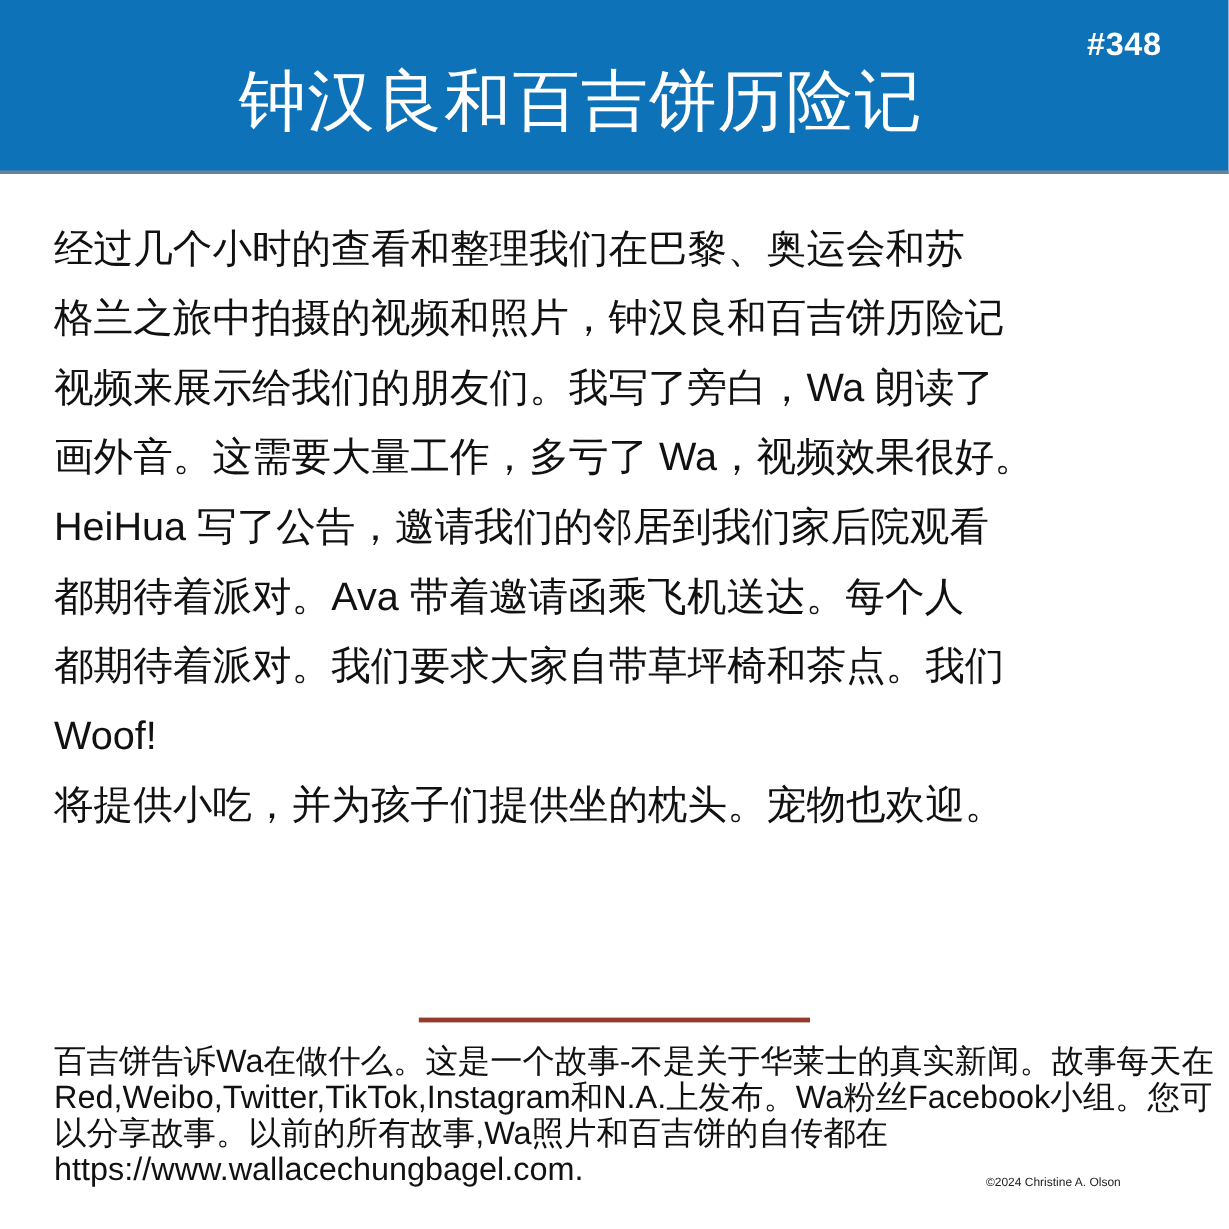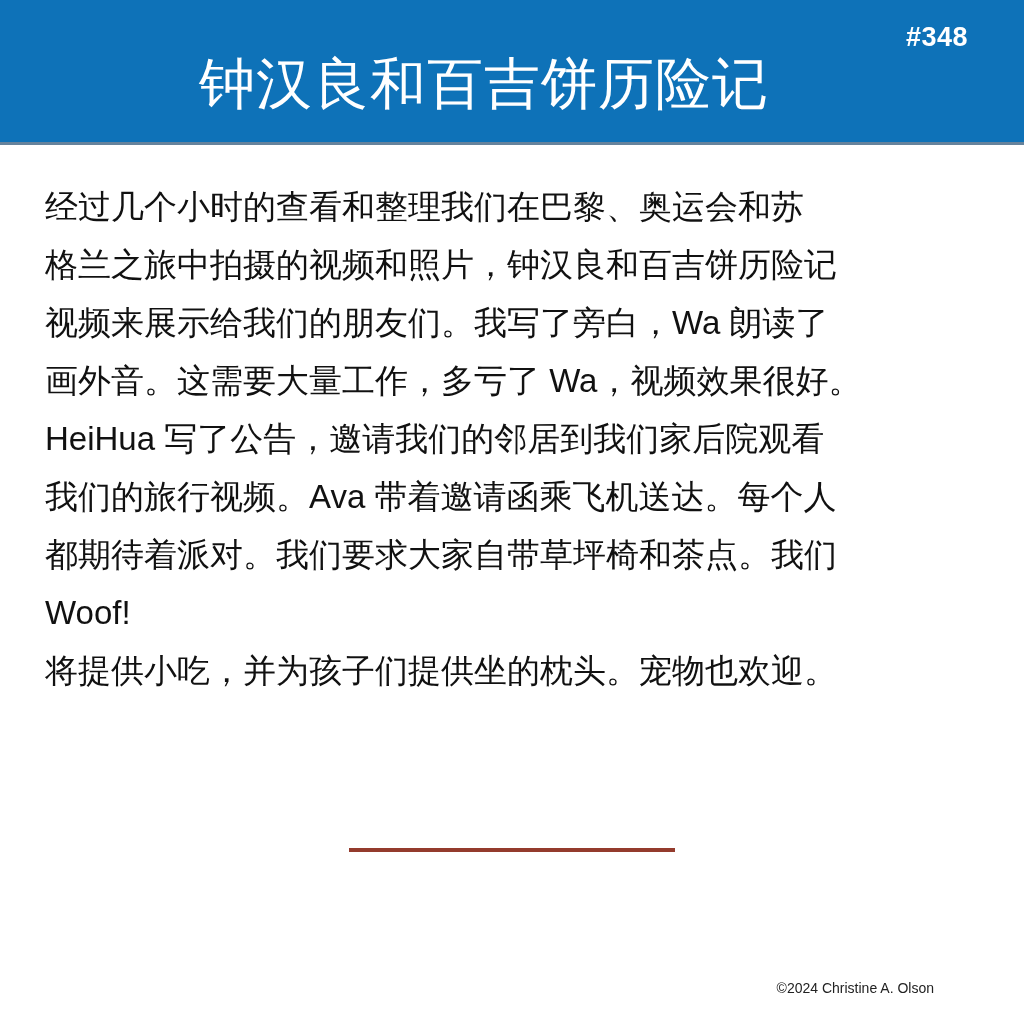--- a/index.html
+++ b/index.html
@@ -80,44 +80,50 @@
     line-height: 30px;
   }
   .footer-text .line {
     white-space: nowrap;
   }
   .copyright {
     position: absolute;
     top: 980px;
     right: 90px;
     color: #222222;
-    font-size: 14px;
+    font-size: 10px;
     letter-spacing: 0;
   }
 </style>
 </head>
 <body>
 
 <div class="page">
 
   <div class="header">
     <div class="issue-number">#348</div>
     <div class="header-title">钟汉良和百吉饼历险记</div>
   </div>
 
   <div class="body-text">
     <div class="line">经过几个小时的查看和整理我们在巴黎、奥运会和苏</div>
     <div class="line">格兰之旅中拍摄的视频和照片，钟汉良和百吉饼历险记</div>
     <div class="line">视频来展示给我们的朋友们。我写了旁白，Wa 朗读了</div>
     <div class="line">画外音。这需要大量工作，多亏了 Wa，视频效果很好。</div>
     <div class="line">HeiHua 写了公告，邀请我们的邻居到我们家后院观看</div>
-    <div class="line">我们的旅行视频。Ava 带着邀请函乘飞机送达。每个人</div>
+    <div class="line">都期待着派对。Ava 带着邀请函乘飞机送达。每个人</div>
     <div class="line">都期待着派对。我们要求大家自带草坪椅和茶点。我们</div>
     <div class="line">Woof!</div>
     <div class="line">将提供小吃，并为孩子们提供坐的枕头。宠物也欢迎。</div>
   </div>
 
   <div class="divider"></div>
 
+  <div class="footer-text">
+    <div class="line">百吉饼告诉Wa在做什么。这是一个故事-不是关于华莱士的真实新闻。故事每天在</div>
+    <div class="line">Red,Weibo,Twitter,TikTok,Instagram和N.A.上发布。Wa粉丝Facebook小组。您可</div>
+    <div class="line">以分享故事。以前的所有故事,Wa照片和百吉饼的自传都在</div>
+    <div class="line">https://www.wallacechungbagel.com.</div>
+  </div>
 
   <div class="copyright">©2024 Christine A. Olson</div>
 
 </div>
 
 </body></html>

